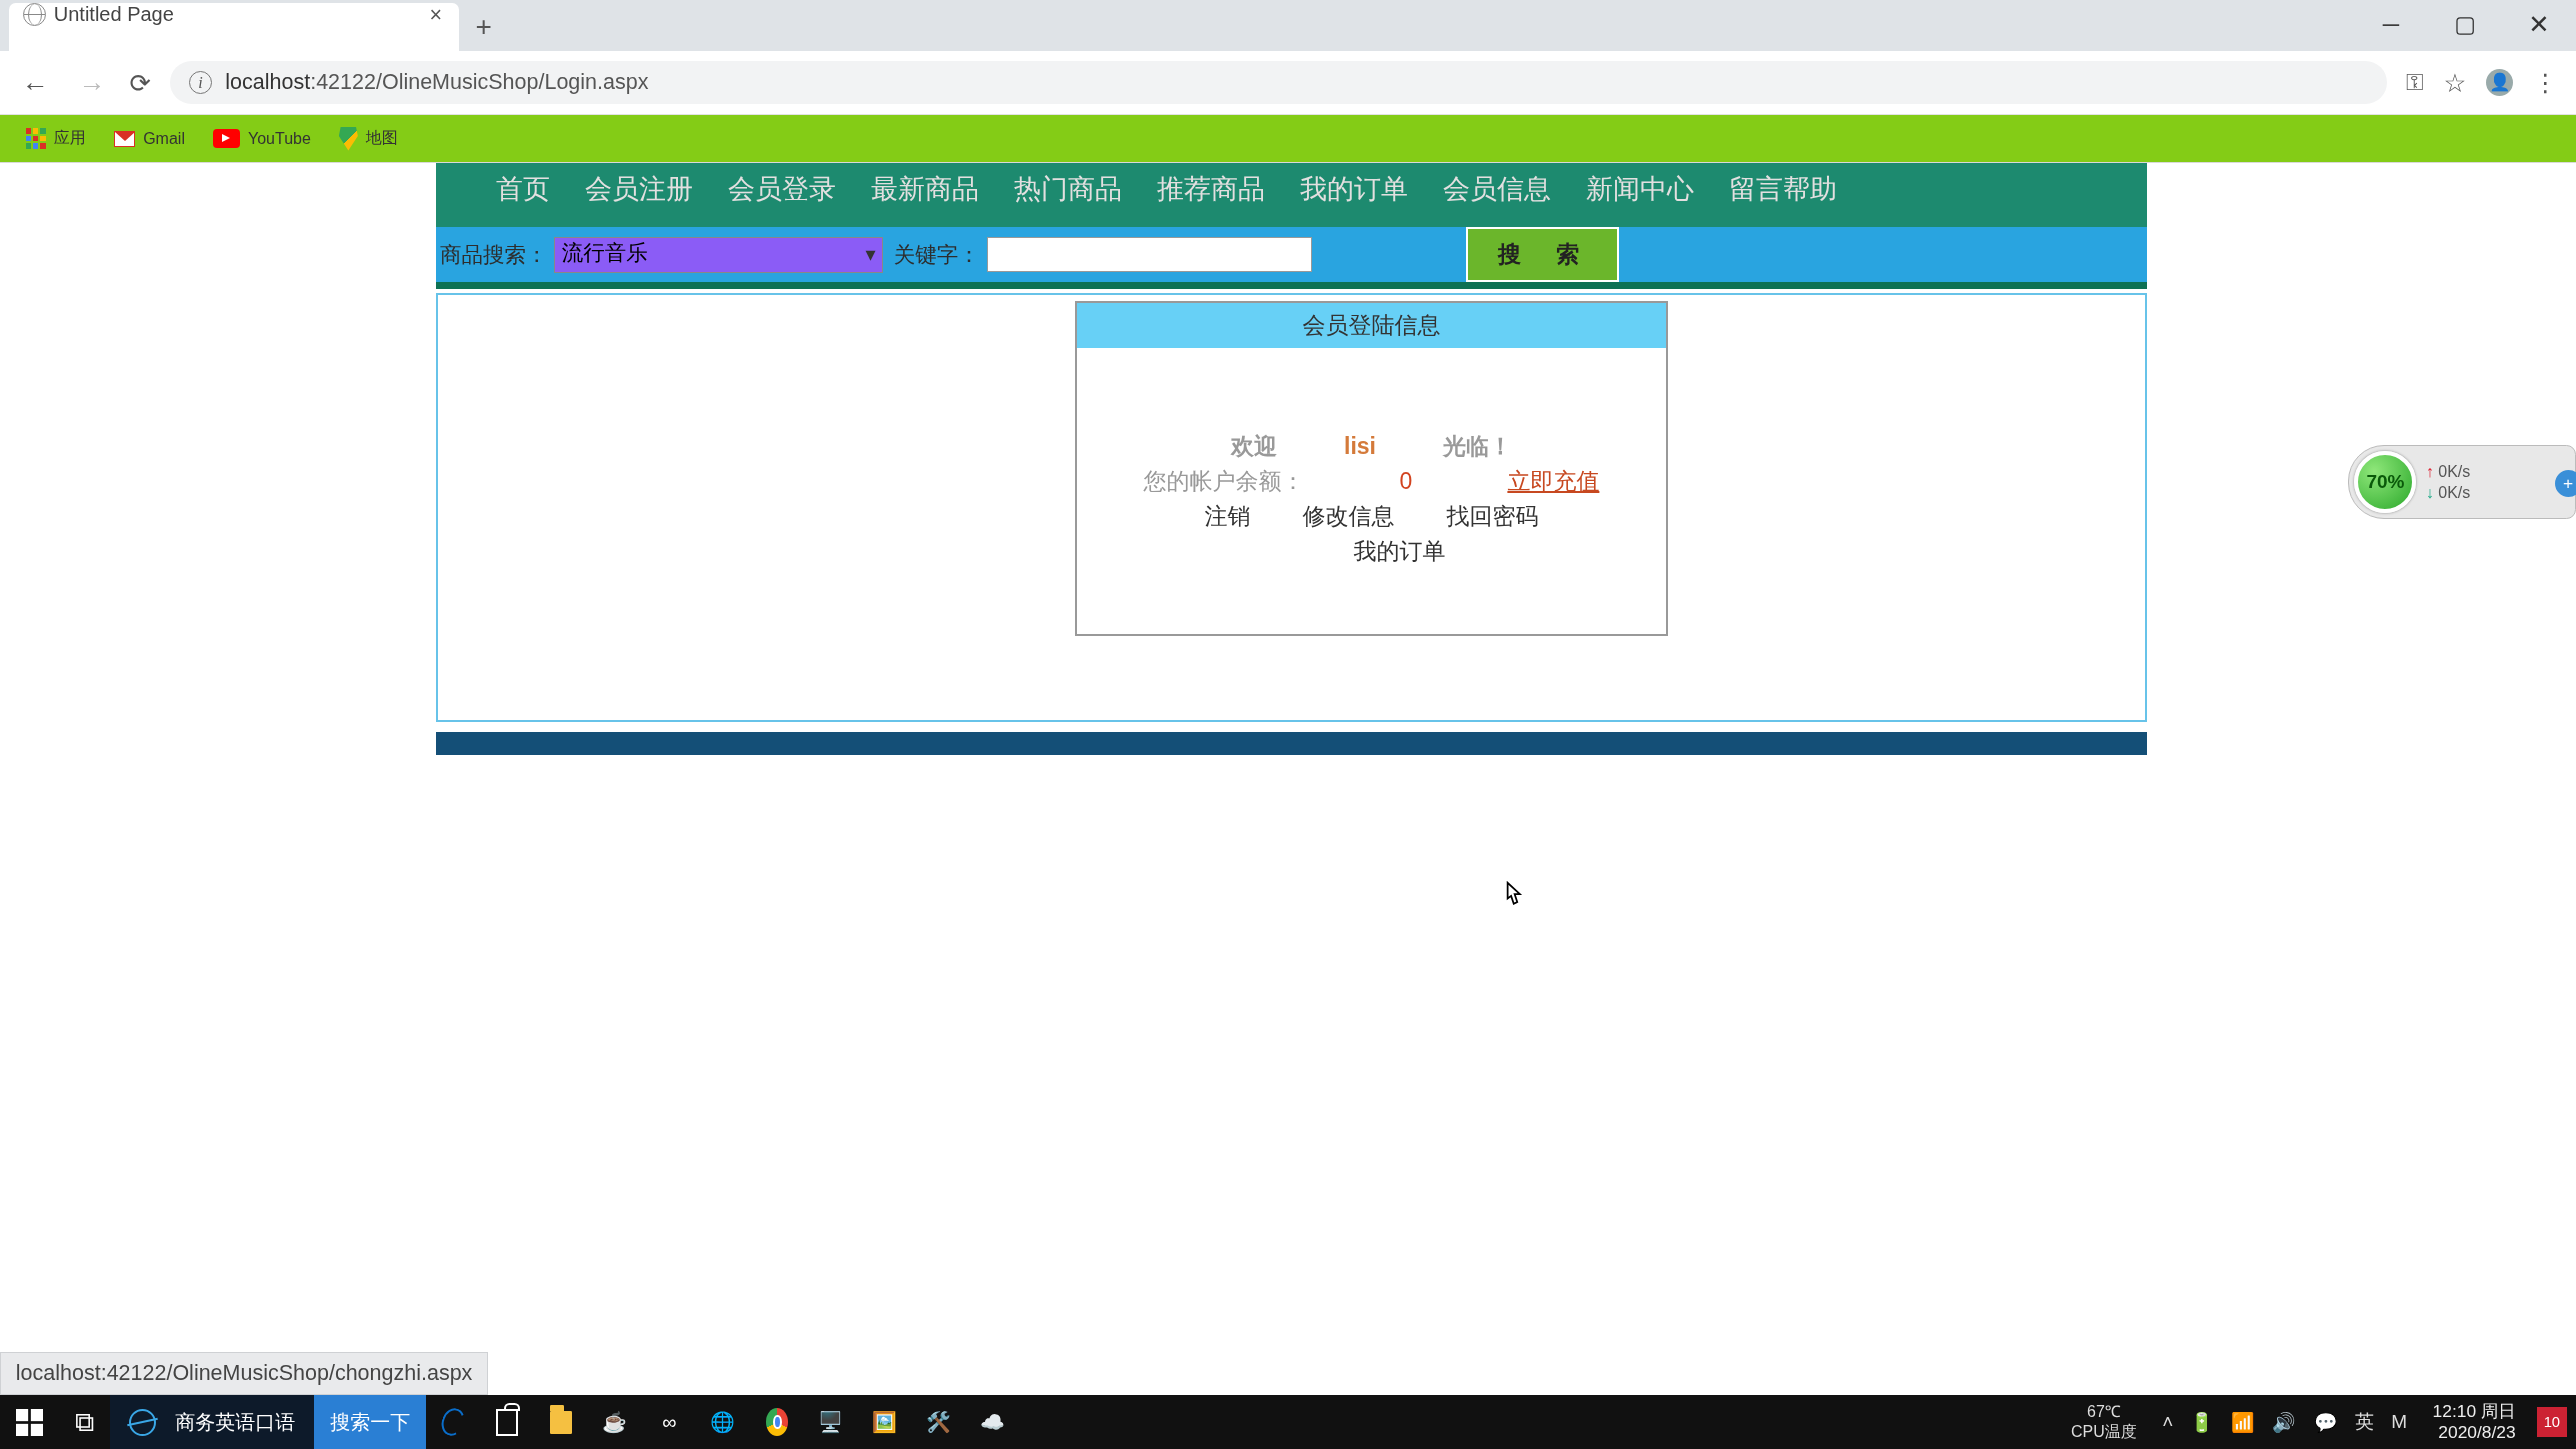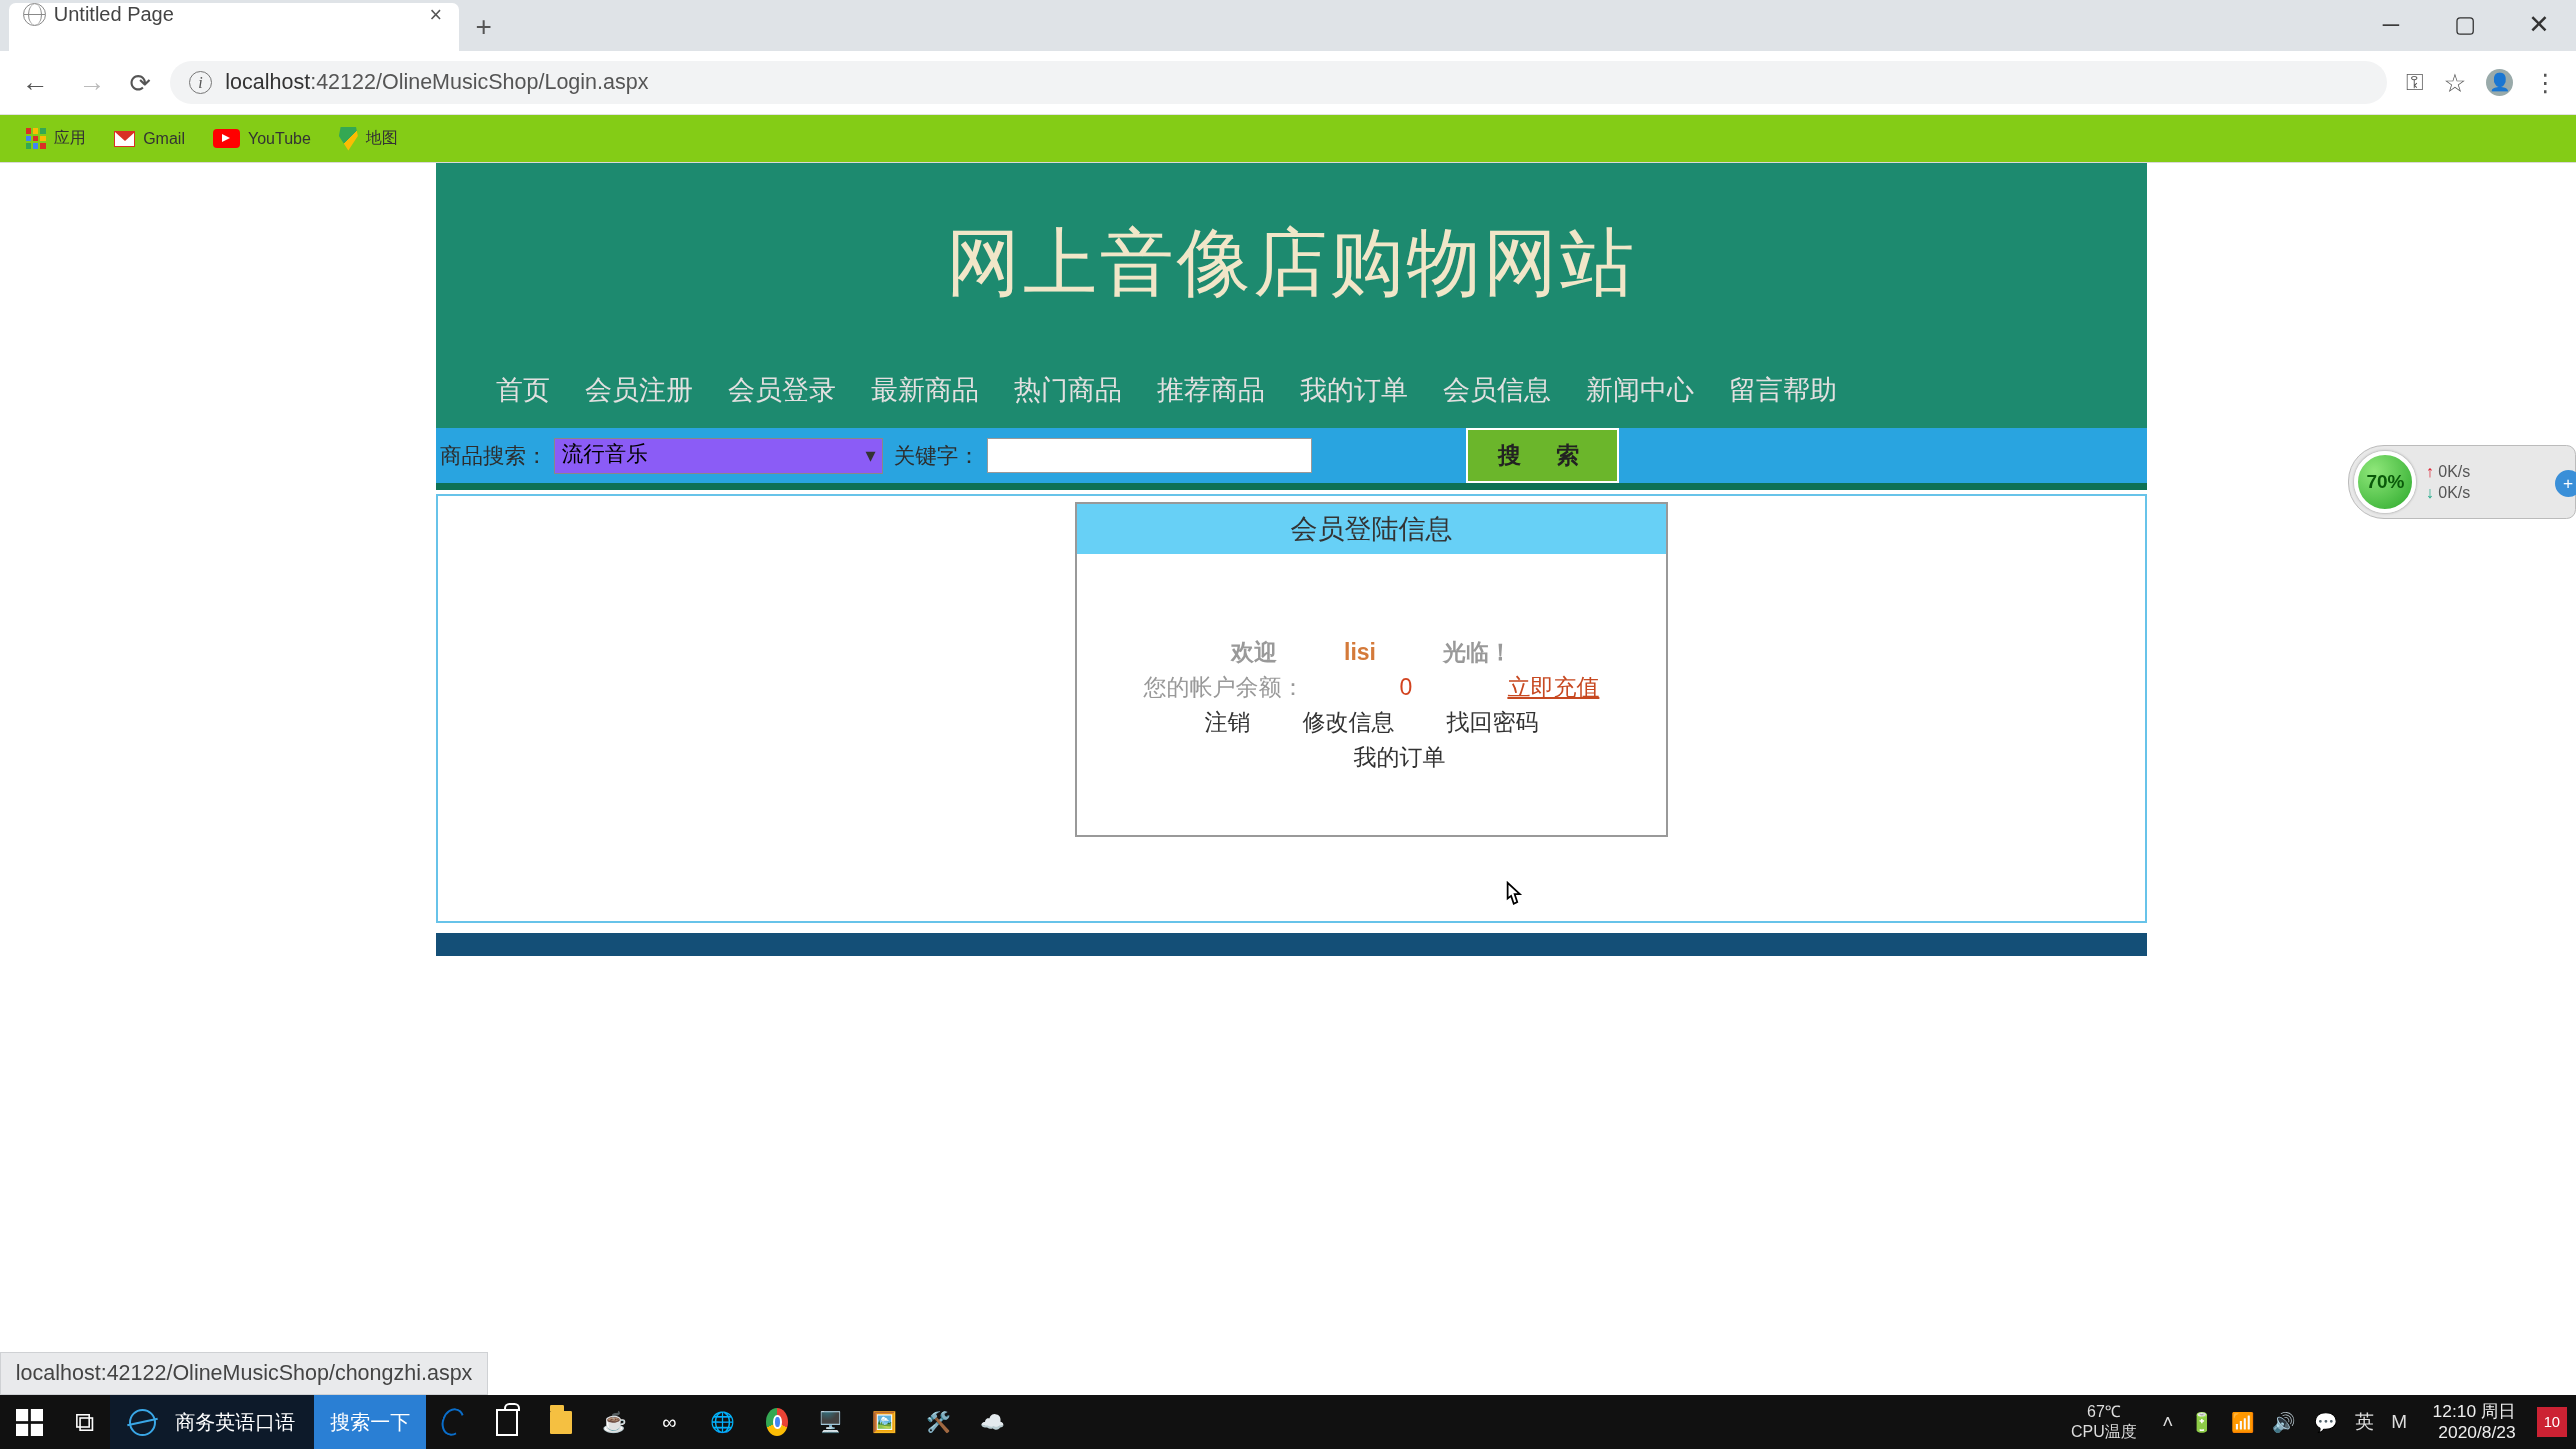--- a/index.html
+++ b/index.html
@@ -69,21 +69,21 @@
 .search-select::after { content: "▾"; position: absolute; right: 6.7px; top: 4px; font-size: 20px; color: #333; }
 .kw-label { color: #2d2d2d; font-size: 21.5px; padding-left: 4px; }
 .kw-input { background: #fff; border: 1.3px solid #999; height: 35px; width: 325px; }
 .search-btn { margin-left: 148px; background: #6bb62b; border: 2.7px solid #fff; color: #222; font-size: 23px; font-weight: bold; padding: 10px 23px; letter-spacing: 14.8px; cursor: pointer; font-family: "SimSun", serif; text-indent: 6.7px; }
 
 .green-strip { height: 6.7px; background: #0e7154; }
 
 .main-box { background: #fff; border: 2.7px solid #67c3e9; height: 429px; margin-top: 4px; position: relative; }
 
 .login-panel { position: absolute; left: 637px; top: 6.7px; width: 593px; border: 2px solid #999; background: #fff; height: 335px; }
-.login-header { background: #67d0f6; color: #333; text-align: center; font-size: 27px; padding: 6.7px 0; }
+.login-header { background: #67d0f6; color: #333; text-align: center; font-size: 23px; padding: 6.7px 0; }
 .login-body { padding: 81px 25.5px 20px; color: #999; font-size: 23px; line-height: 35px; text-align: center; }
 .welcome-row { display: flex; justify-content: center; gap: 67px; font-weight: bold; }
 .welcome-row .user { color: #d47a3a; }
 .balance-row { display: flex; justify-content: center; align-items: baseline; gap: 95px; }
 .balance-row .amt { color: #d2431f; }
 .recharge-link { color: #c74820; text-decoration: underline; cursor: pointer; }
 .links-row { display: flex; justify-content: center; gap: 52px; color: #333; }
 .links-row span { cursor: pointer; }
 .orders-row { color: #333; cursor: pointer; padding-right: 195px; text-align: right; }
 
@@ -188,23 +188,20 @@
   <div class="bm-item">
     <span class="map-icon"></span>
     <span>地图</span>
   </div>
 </div>
 
 <div class="page">
 
   <div class="site-wrap">
 
-    <div class="site-header">
-      <div class="site-title">网上音像店购物网站</div>
-    </div>
 
     <div class="site-nav">
       <div class="nav-inner">
         <a class="nav-link">首页</a>
         <a class="nav-link">会员注册</a>
         <a class="nav-link">会员登录</a>
         <a class="nav-link">最新商品</a>
         <a class="nav-link">热门商品</a>
         <a class="nav-link">推荐商品</a>
         <a class="nav-link">我的订单</a>

